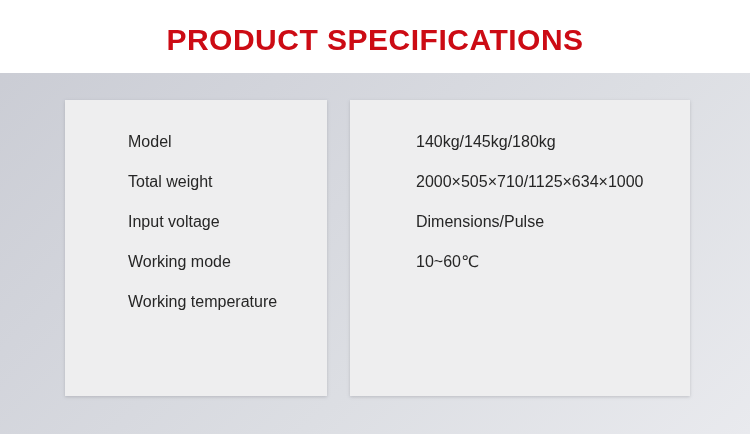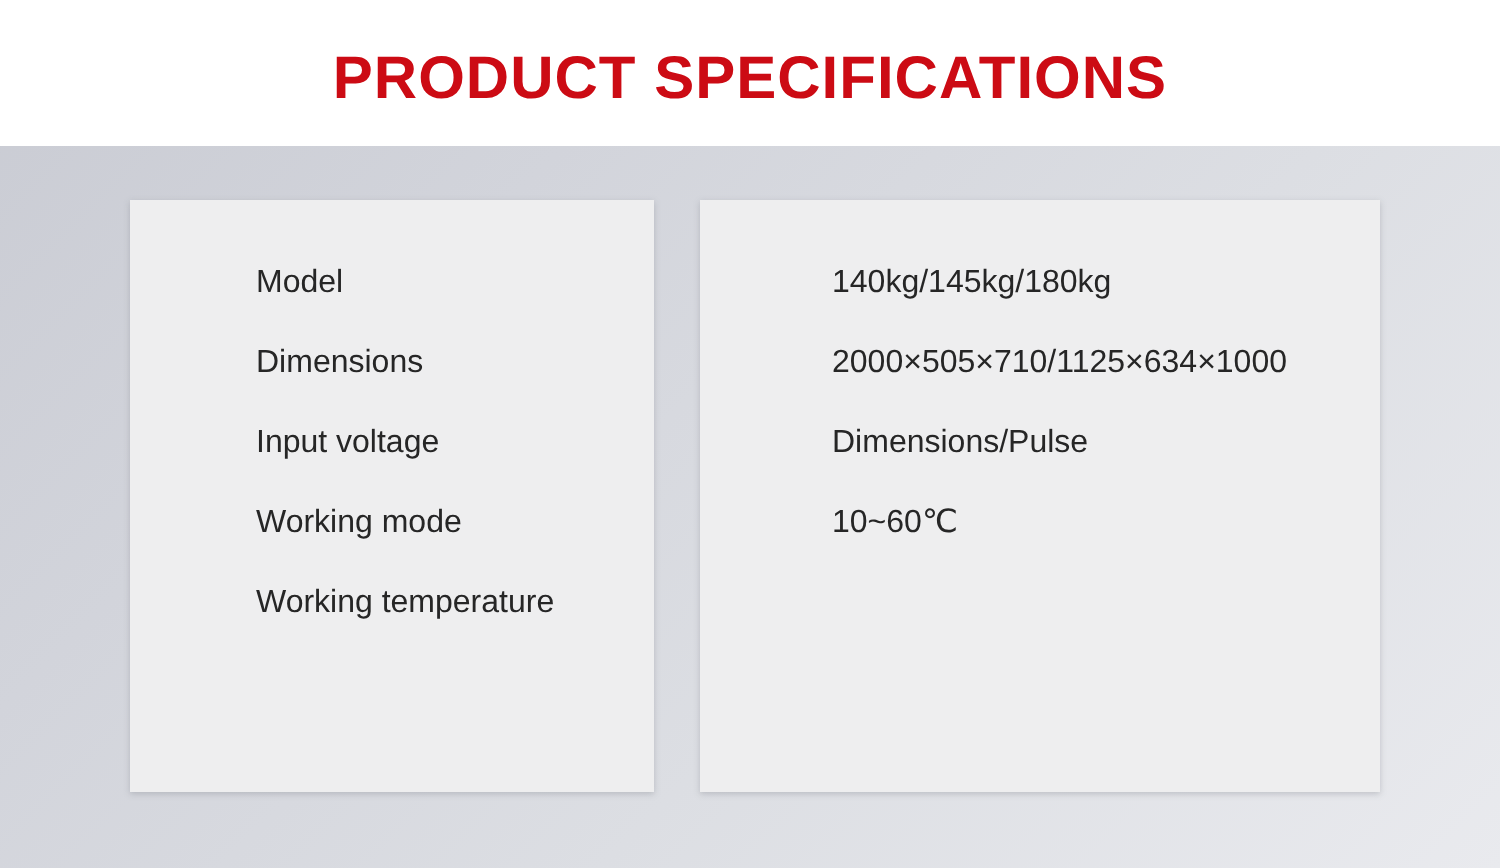--- a/index.html
+++ b/index.html
@@ -68,21 +68,21 @@
 
 <div class="page">
 
   <div class="header-band"></div>
 
   <div class="page-title">PRODUCT SPECIFICATIONS</div>
 
   <div class="spec-panel panel-labels">
     <div class="rows">
       <div class="spec-row">Model</div>
-      <div class="spec-row">Dimensions</div>
+      <div class="spec-row">Total weight</div>
       <div class="spec-row">Input voltage</div>
       <div class="spec-row">Working mode</div>
       <div class="spec-row">Working temperature</div>
     </div>
   </div>
 
   <div class="spec-panel panel-values">
     <div class="rows">
       <div class="spec-row">140kg/145kg/180kg</div>
       <div class="spec-row">2000×505×710/1125×634×1000</div>

